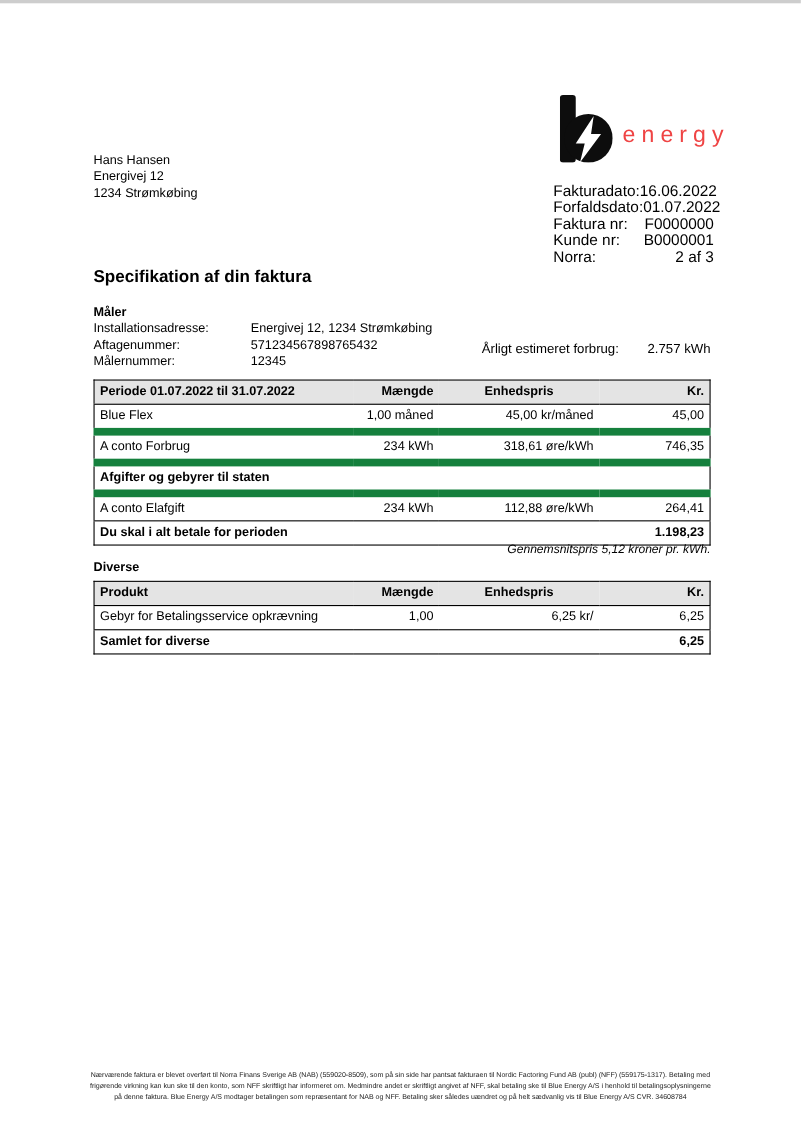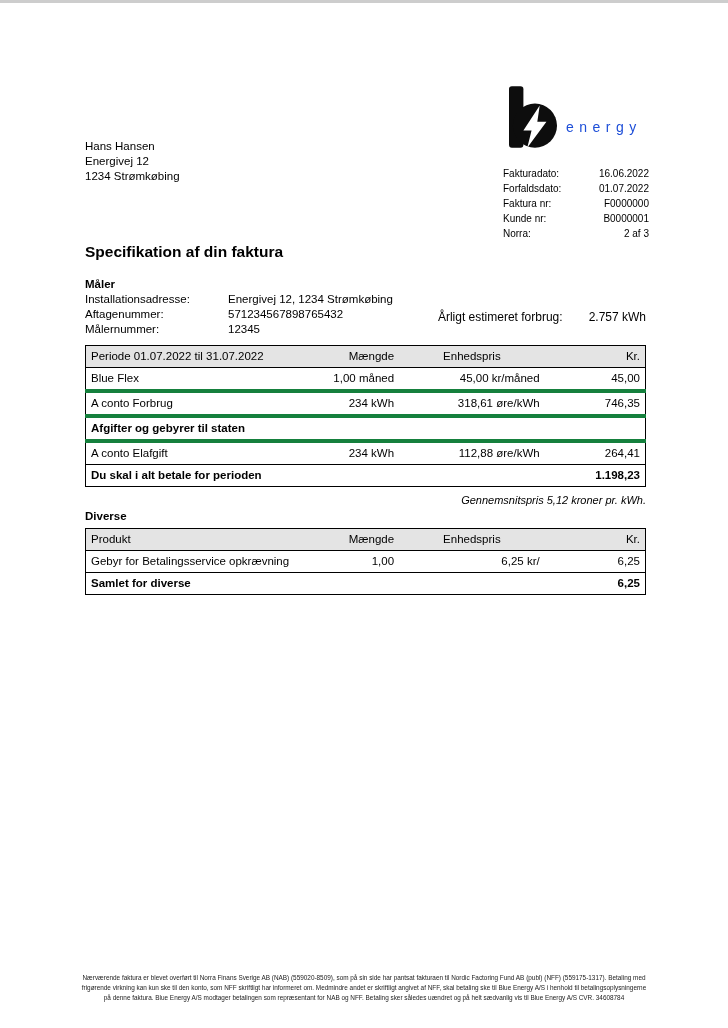--- a/index.html
+++ b/index.html
@@ -23,29 +23,29 @@
     font-size: 11.5px; line-height: 15px; margin-top: 20px;
   }
 
   
   .logo {
     position: absolute; left: 509px; top: 86px;
     display: flex; align-items: flex-end; gap: 9px;
   }
   .logo svg { display: block; }
   .logo .brand-text {
-    font-size: 14px; letter-spacing: 5.5px;
-    font-weight: 500; color: #1d4ed8;
+    font-size: 21px; letter-spacing: 5.5px;
+    font-weight: 500; color: #ef4444;
     margin-bottom: 13px;
   }
 
   
   .meta {
     position: absolute; left: 503px; top: 166px;
-    width: 146px; font-size: 10px;
+    width: 146px; font-size: 14px;
   }
   .meta-row { display: flex; justify-content: space-between; line-height: 15px; }
 
   
   .title {
     position: absolute; left: 85px; top: 243px;
     font-size: 15.5px; font-weight: bold;
   }
 
   
@@ -68,25 +68,25 @@
   .table2 { position: absolute; left: 85px; top: 528px; }
   table {
     width: 561px; border-collapse: collapse; table-layout: fixed;
     border: 1px solid #000; font-size: 11.5px;
   }
   col.c1 { width: 42%; } col.c2 { width: 14%; }
   col.c3 { width: 26%; } col.c4 { width: 18%; }
   th, td { padding: 3px 5px 4px 5px; line-height: 14px; vertical-align: middle; }
   thead th {
     background: #e4e4e4; border-bottom: 1px solid #000;
-    font-weight: normal; text-align: left;
+    font-weight: bold; text-align: left;
   }
   th.num, td.num { text-align: right; }
   th.ctr { text-align: center; }
-  tbody td { border-bottom: 4px solid #15803d; }
+  tbody td { border-bottom: 7px solid #15803d; }
   tbody tr:last-child td { border-bottom: none; }
   tr.section-row td { font-weight: bold; }
   tfoot td { border-top: 1px solid #000; font-weight: bold; }
 
   .note {
     position: absolute; left: 85px; top: 494px;
     width: 561px; text-align: right;
     font-style: italic; font-size: 11px;
   }
   .diverse-heading {

